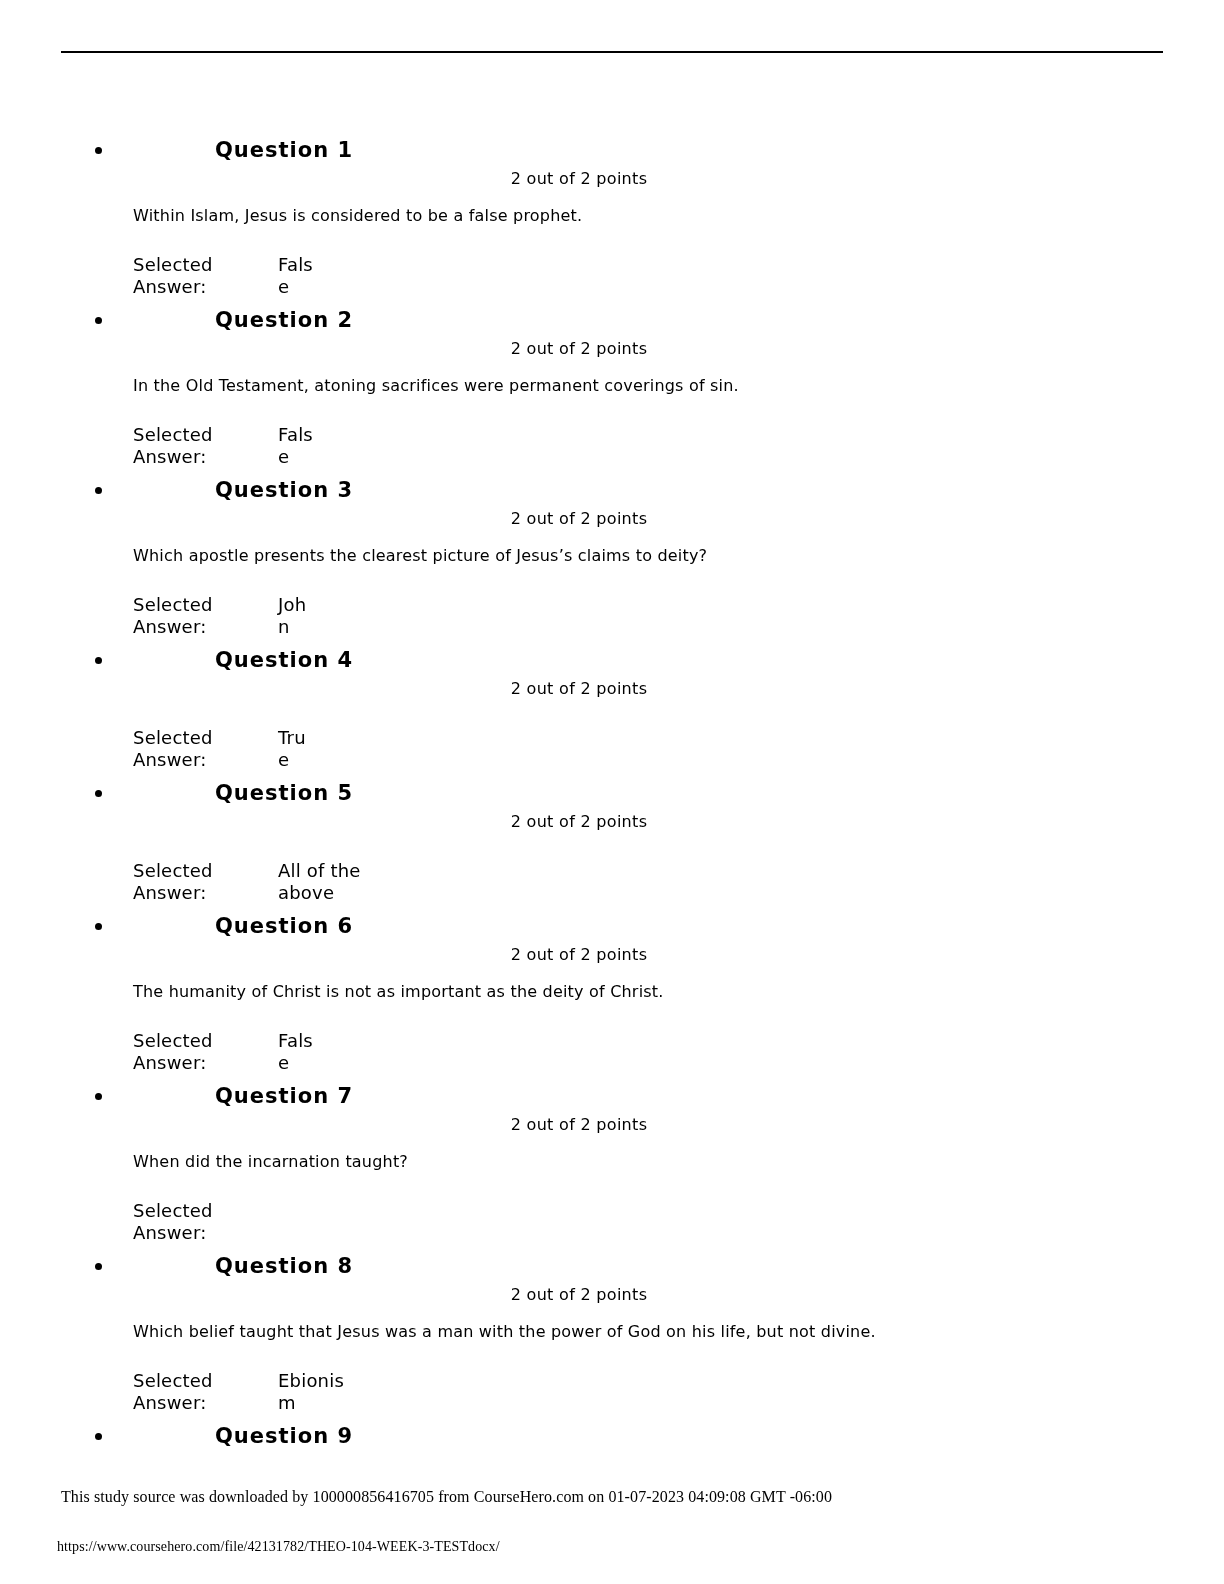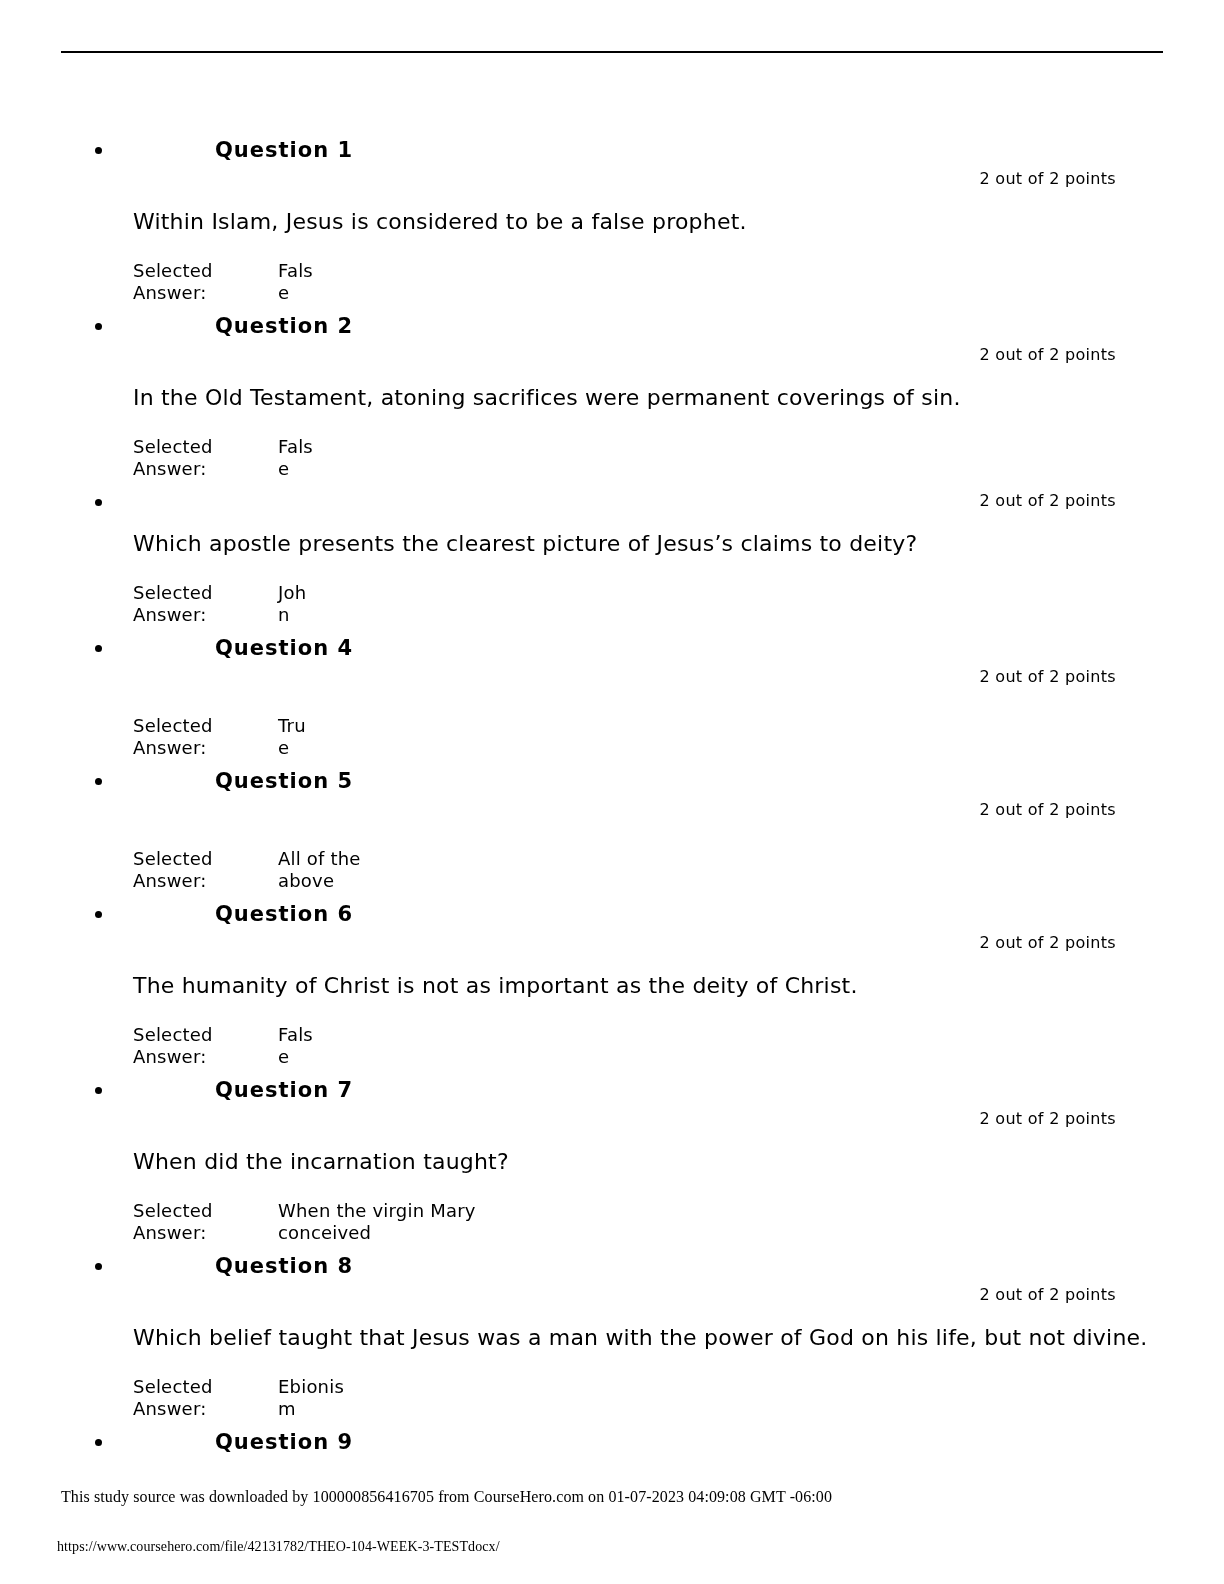--- a/index.html
+++ b/index.html
@@ -42,33 +42,33 @@
 
   .q-title {
     margin-left: 215px;
     font-size: 21px;
     font-weight: bold;
     line-height: 28px;
     letter-spacing: 1px;
   }
 
   .points {
-    text-align: right;
-    margin-right: 108px;
+    text-align: center;
+    margin-right: 66px;
     font-size: 16px;
     line-height: 25px;
     margin-top: 2px;
     letter-spacing: 0.3px;
   }
 
   .q-text {
     margin-left: 133px;
-    font-size: 22px;
+    font-size: 16px;
     line-height: 25px;
-    margin-top: 18px;
+    margin-top: 12px;
     letter-spacing: 0.2px;
   }
 
   .answer {
     display: flex;
     margin-left: 133px;
     margin-top: 26px;
     margin-bottom: 8px;
     font-size: 18px;
     line-height: 22px;
@@ -131,20 +131,21 @@
         </div>
         <div class="answer-value">
           <span>Fals</span><br>
           <span>e</span>
         </div>
       </div>
     </div>
 
     <div class="question">
       <span class="bullet"></span>
+      <div class="q-title">Question 3</div>
       <div class="points">2 out of 2 points</div>
       <div class="q-text">Which apostle presents the clearest picture of Jesus’s claims to deity?</div>
       <div class="answer">
         <div class="answer-label">
           <span>Selected</span><br>
           <span>Answer:</span>
         </div>
         <div class="answer-value">
           <span>Joh</span><br>
           <span>n</span>
@@ -203,24 +204,20 @@
 
     <div class="question">
       <span class="bullet"></span>
       <div class="q-title">Question 7</div>
       <div class="points">2 out of 2 points</div>
       <div class="q-text">When did the incarnation taught?</div>
       <div class="answer">
         <div class="answer-label">
           <span>Selected</span><br>
           <span>Answer:</span>
-        </div>
-        <div class="answer-value">
-          <span>When the virgin Mary</span><br>
-          <span>conceived</span>
         </div>
       </div>
     </div>
 
     <div class="question">
       <span class="bullet"></span>
       <div class="q-title">Question 8</div>
       <div class="points">2 out of 2 points</div>
       <div class="q-text">Which belief taught that Jesus was a man with the power of God on his life, but not divine.</div>
       <div class="answer">

